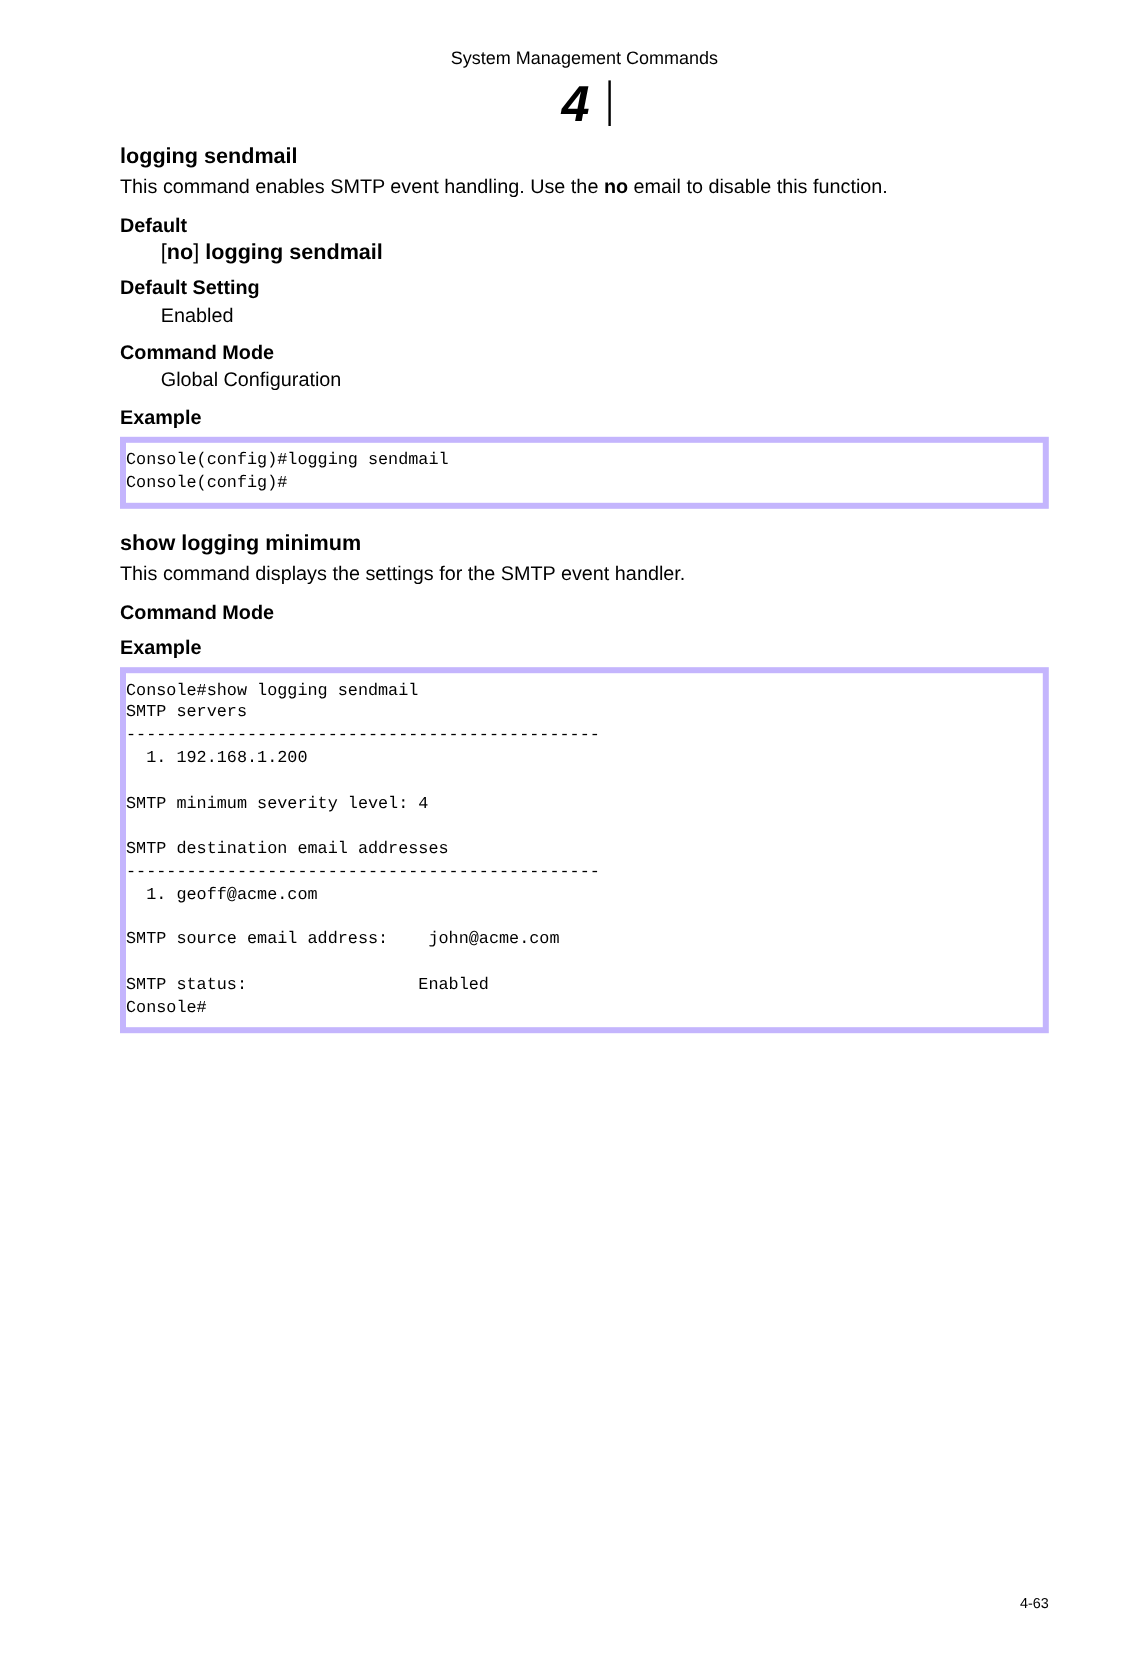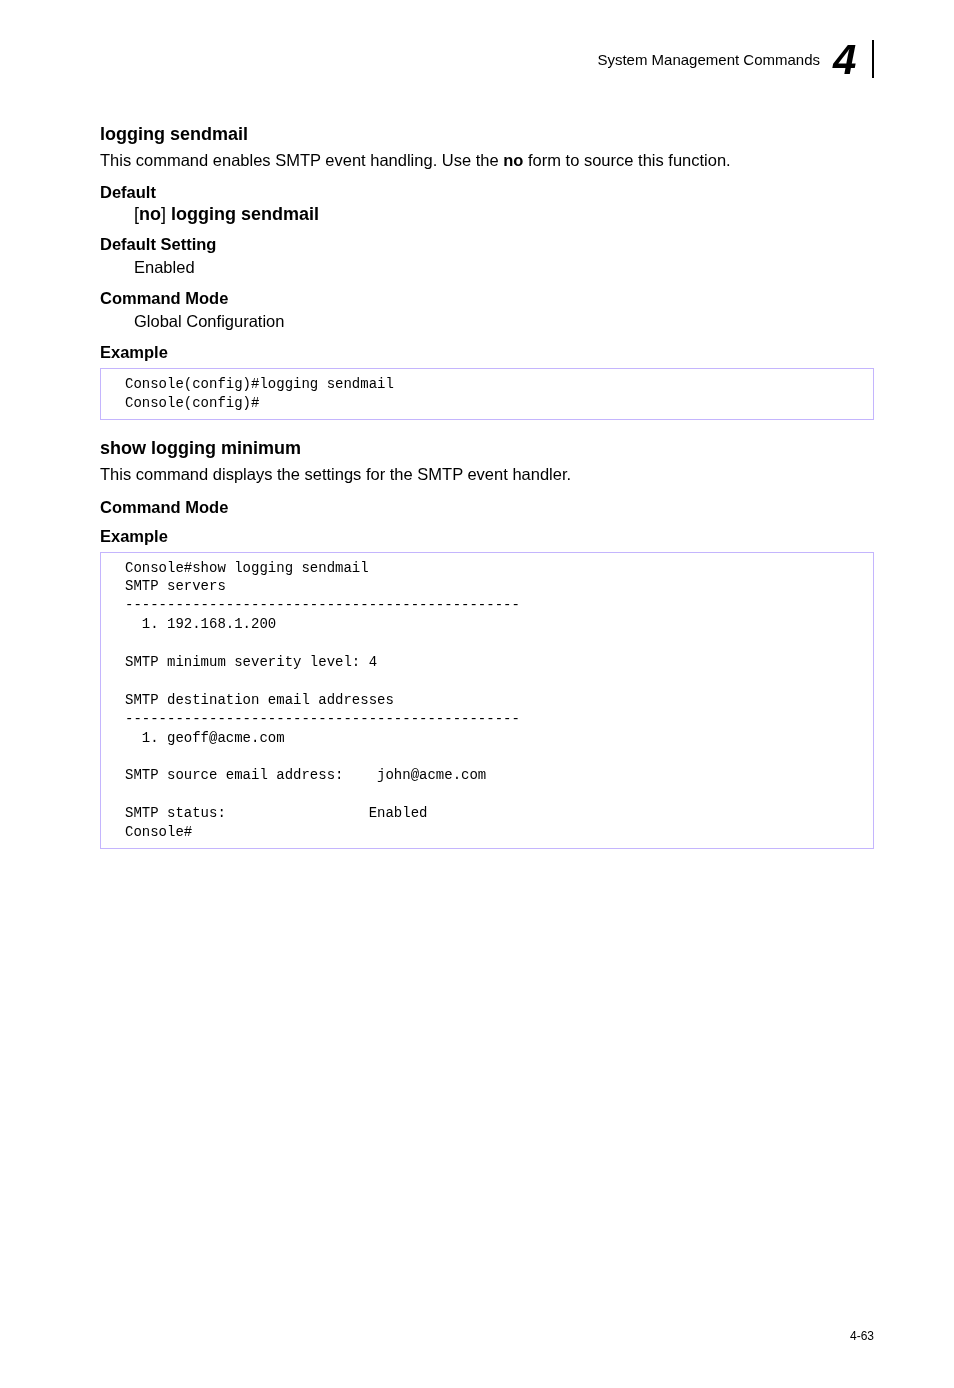--- a/index.html
+++ b/index.html
@@ -15,21 +15,22 @@
   }
   .page {
     padding: 40px 80px 0 100px;
     box-sizing: border-box;
   }
   .header-line {
     display: flex;
     justify-content: flex-end;
     align-items: center;
     gap: 10px;
-    margin-bottom: 46px;
+    margin-bottom: 15px;
+    flex-direction: column;
   }
   .chapter-title {
     font-size: 15px;
   }
   .chapter-icon {
     width: 42px;
     height: 38px;
     position: relative;
     border-right: 2px solid #000;
   }
@@ -58,22 +59,22 @@
     line-height: 1.4;
     margin-bottom: 8px;
   }
   .syntax-line {
     margin-left: 34px;
     font-size: 18px;
     margin-bottom: 8px;
   }
   .bold { font-weight: bold; }
   .code-box {
-    border: 1px solid #c4b5fd;
-    padding: 6px 24px;
+    border: 5px solid #c4b5fd;
+    padding: 6px 0;
     font-family: "Courier New", monospace;
     font-size: 14px;
     line-height: 1.35;
     white-space: pre;
     margin: 6px 0 18px 0;
     overflow: hidden;
   }
   .page-number {
     position: absolute;
     bottom: 45px;
@@ -90,21 +91,21 @@
     <span class="chapter-title">System Management Commands</span>
     <span class="chapter-icon">
       <svg viewBox="0 0 42 38">
         <text x="3" y="34" font-family="Arial" font-size="42" font-weight="900" font-style="italic" fill="#000">4</text>
       </svg>
     </span>
   </div>
 
   <div class="h2">logging sendmail</div>
   <p class="body-text">
-    <span>This command enables SMTP event handling. Use the </span><span class="bold">no</span><span> form to source this function.</span>
+    <span>This command enables SMTP event handling. Use the </span><span class="bold">no</span><span> email to disable this function.</span>
   </p>
 
   <div class="section-label">Default</div>
   <div class="syntax-line">
     <span>[</span><span class="bold">no</span><span>] </span><span class="bold">logging sendmail</span>
   </div>
 
   <div class="section-label">Default Setting</div>
   <div class="indent">Enabled</div>
 

